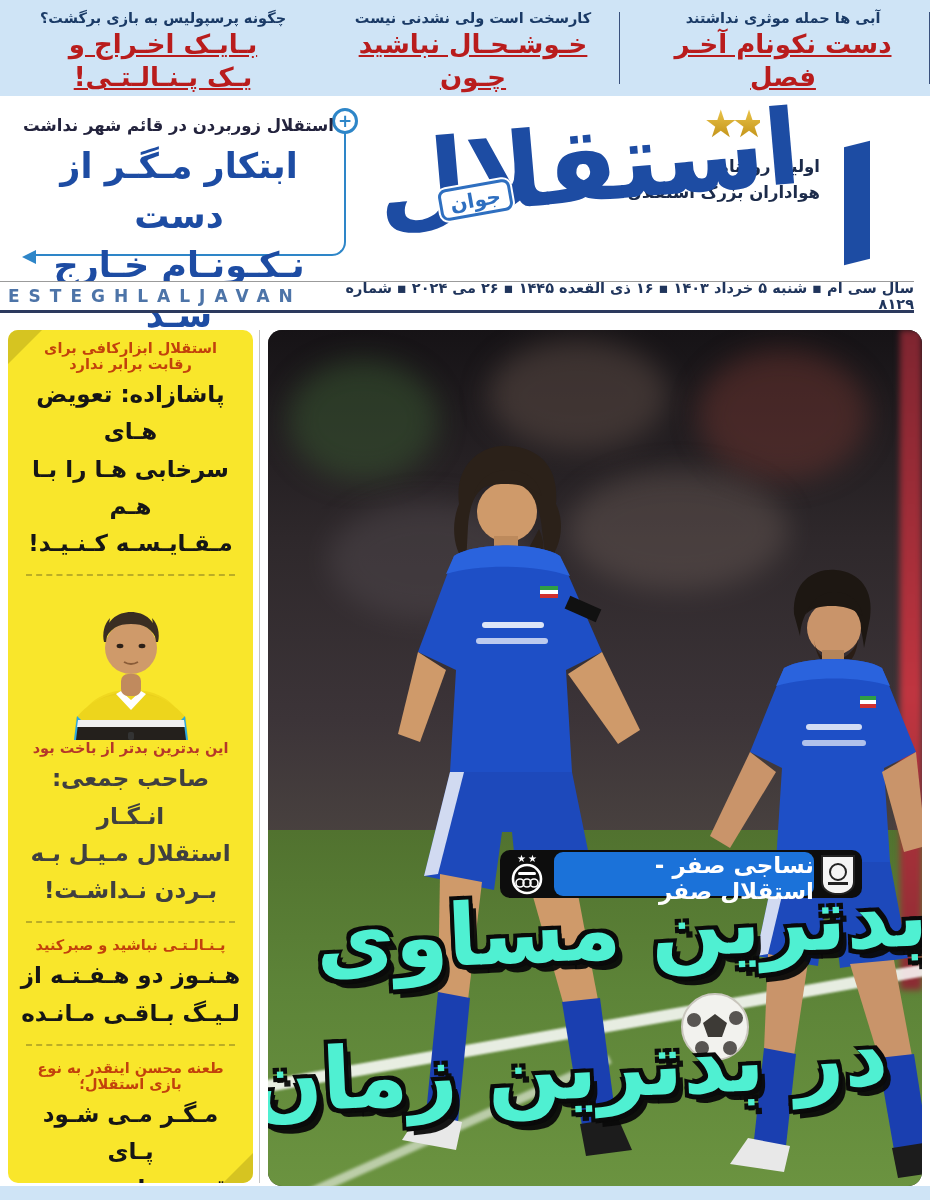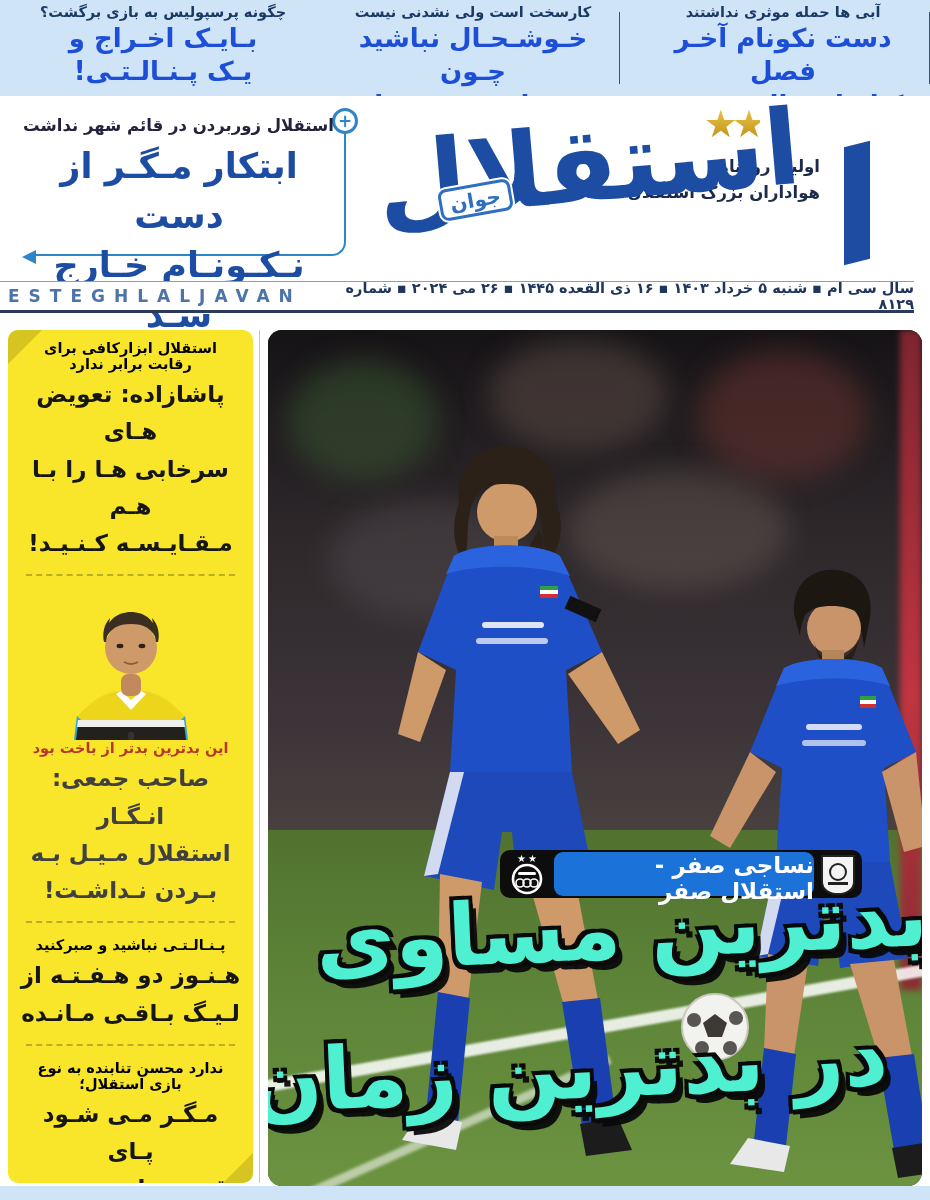--- a/index.html
+++ b/index.html
@@ -4,25 +4,25 @@
 <style>
   * { margin:0; padding:0; box-sizing:border-box; }
   html,body { width:930px; background:#cfe4f6; font-family:"DejaVu Sans", sans-serif; }
   #page { position:relative; width:930px; height:1200px; background:#cfe4f6; overflow:hidden; }
   .white-bed { position:absolute; left:0; top:95px; width:930px; height:1091px; background:#ffffff; }
   .preline { white-space:pre-line; }
 
   
   .top-strip { position:absolute; left:0; top:0; width:930px; height:96px; background:#cfe4f6;
                display:flex; flex-direction:row-reverse; direction:rtl; }
-  .top-story { flex:1; padding:4px 10px 4px; text-align:center; position:relative;margin-left:16px; }
+  .top-story { flex:1; padding:10px 10px 4px; text-align:center; position:relative;margin-left:16px; }
   .top-story + .top-story { border-left:0; }
   .top-story:not(:first-child)::after { content:""; position:absolute; right:0; top:12px; bottom:12px; width:1px; background:#39507c; }
   .top-kicker { font-size:14.5px; font-weight:bold; color:#1a3a66; margin-bottom:2px; }
-  .top-headline { font-size:26px; font-weight:900; color:#1d4ed8; line-height:1.28; letter-spacing:-0.5px; }
+  .top-headline { font-size:26px; font-weight:900; color:#b91c1c; line-height:1.28; letter-spacing:-0.5px;text-decoration:underline; }
 
   
   .masthead { position:absolute; left:0; top:96px; width:930px; height:185px; background:#fff; }
 
   .lead-box { position:absolute; left:8px; top:14px; width:342px; height:160px; direction:rtl; }
   .lead-line { position:absolute; right:4px; top:22px; bottom:14px; left:22px;
                border-left:0; border-right:2.5px solid #2e86c8; border-bottom:2.5px solid #2e86c8;
                border-bottom-right-radius:14px; }
   .lead-arrow { position:absolute; left:14px; bottom:6px; width:0; height:0;
                 border-top:7px solid transparent; border-bottom:7px solid transparent;
@@ -56,21 +56,21 @@
   .date-info { direction:rtl; font-size:14.5px; font-weight:bold; color:#20355c; padding-left:6px; }
 
   
   .sidebar { position:absolute; left:8px; top:330px; width:245px; height:853px; background:#f9e62b;
              border-radius:10px; direction:rtl; overflow:hidden; }
   .fold-tl { position:absolute; right:auto; left:0; top:0; width:0; height:0;
              border-top:34px solid #cdbc1f; border-right:34px solid transparent; opacity:.8; }
   .fold-br { position:absolute; right:0; bottom:0; width:0; height:0;
              border-bottom:30px solid #cdbc1f; border-left:30px solid transparent; opacity:.8; }
   .sb-story { padding:10px 12px 8px; text-align:center; }
-  .sb-kicker { font-size:14.5px; font-weight:bold; color:#000000; margin-bottom:4px; }
+  .sb-kicker { font-size:14.5px; font-weight:bold; color:#c2410c; margin-bottom:4px; }
   .sb-kicker.red { color:#b5372a; }
   .sb-headline { font-size:23px; font-weight:900; color:#161616; line-height:1.62; letter-spacing:-0.5px; }
   .sb-headline.blue { color:#404040; }
   .sb-sep { border:0; border-top:2px dashed #9a8f24; margin:4px 18px; opacity:.65; }
   .sb-photo { width:170px; height:150px; margin:0 auto; display:block; }
 
   .col-divider { position:absolute; left:259px; top:330px; width:1px; height:853px; background:#c4c4c4; }
 
   
   .photo { position:absolute; left:268px; top:330px; width:654px; height:856px; border-radius:14px;
@@ -202,21 +202,21 @@
     <hr class="sb-sep">
 
     <div class="sb-story">
       <div class="sb-kicker">پـنـالـتـی نباشید و صبرکنید</div>
       <div class="sb-headline preline">هـنـوز دو هـفـتـه از
 لـیـگ بـاقـی مـانـده</div>
     </div>
     <hr class="sb-sep">
 
     <div class="sb-story">
-      <div class="sb-kicker">ندارد محسن تنابنده به نوع بازی استقلال؛</div>
+      <div class="sb-kicker">طعنه محسن اینقدر به نوع بازی استقلال؛</div>
       <div class="sb-headline preline">مـگـر مـی شـود پـای
 قـهـرمـانـی بود و اینقدر
 بی کـیـفـیـت بازی کرد؟!</div>
     </div>
 
     <div class="fold-br"></div>
   </div>
 
   <div class="col-divider"></div>
 

